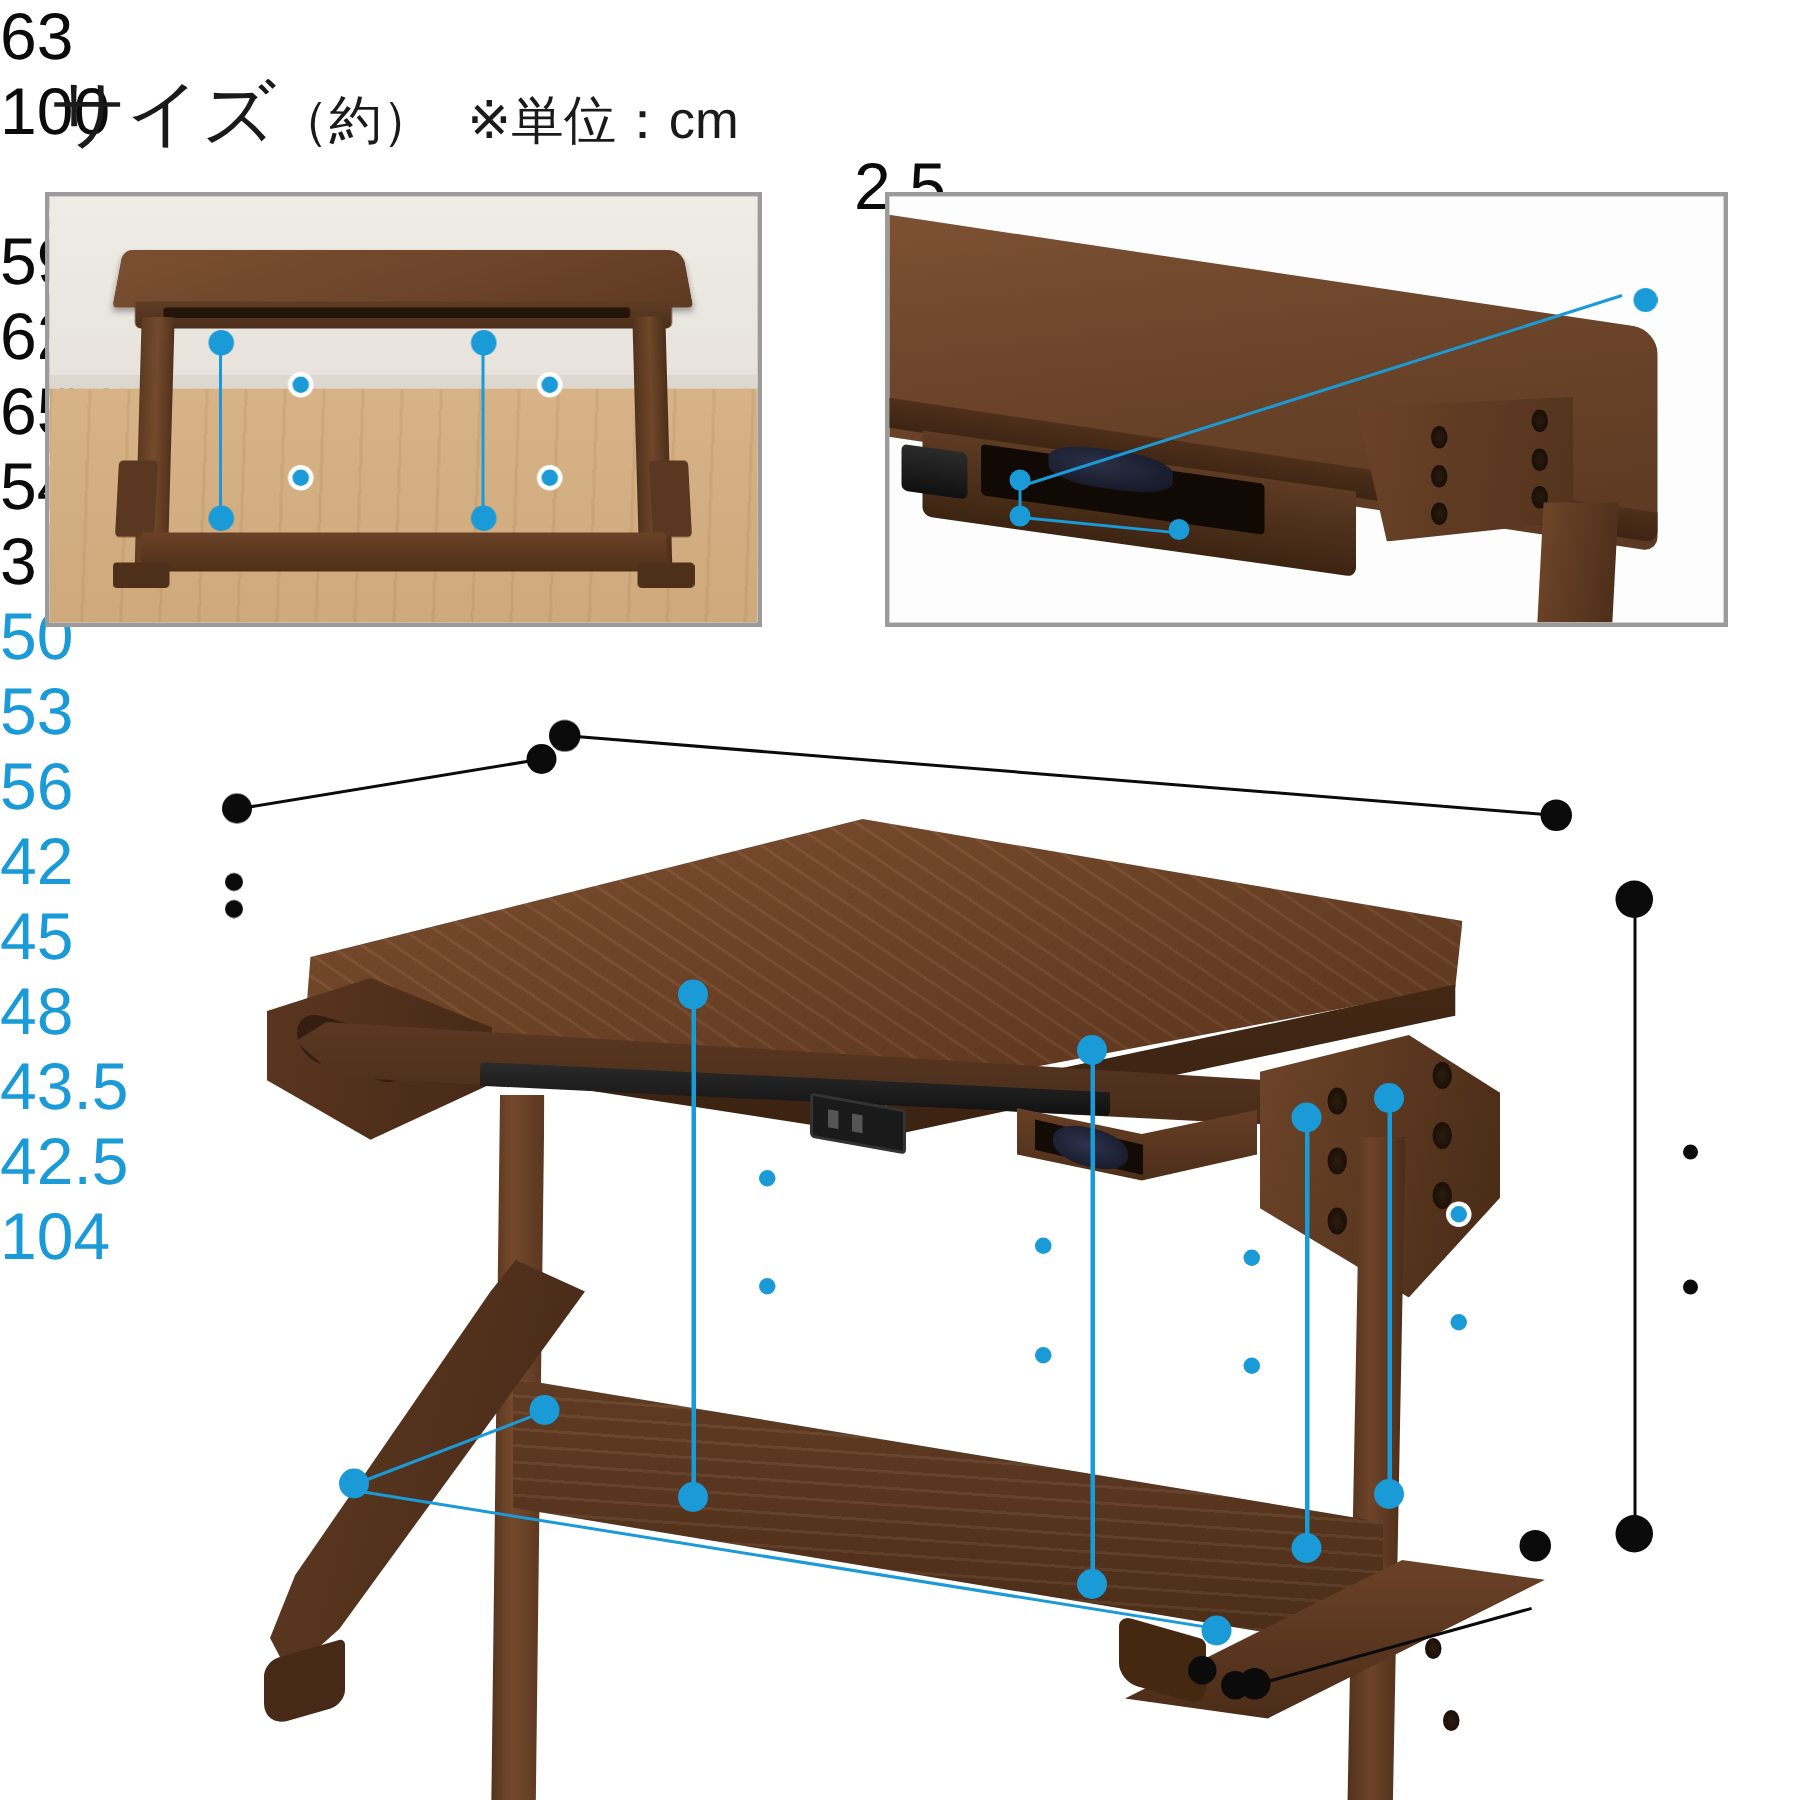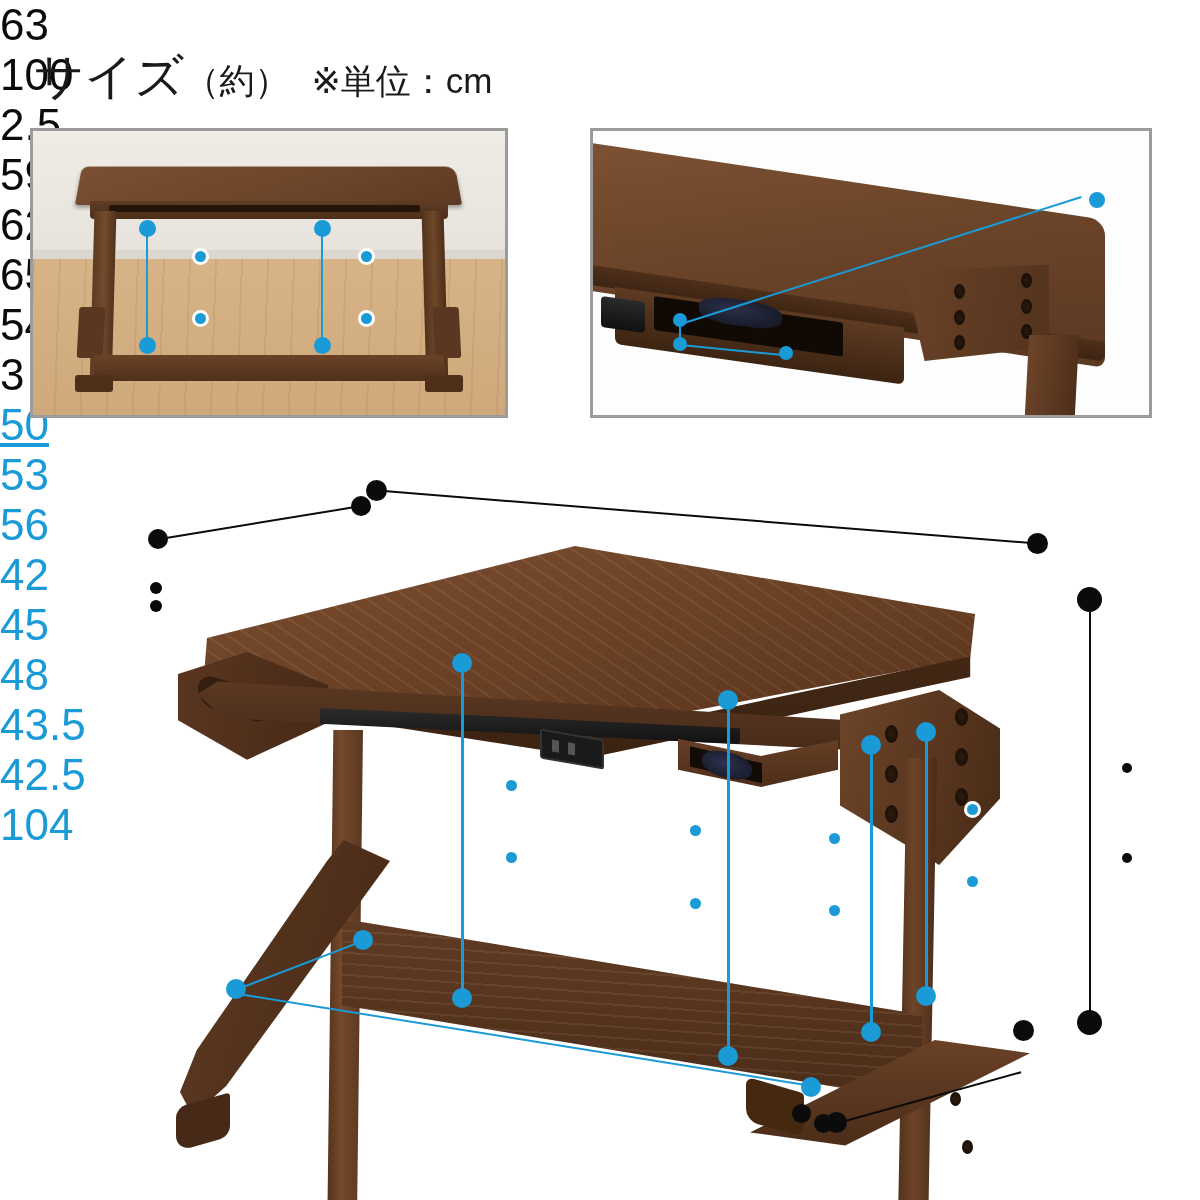--- a/index.html
+++ b/index.html
@@ -296,21 +296,21 @@
   <div class="line line-b" style="left:160px;top:538px;width:202px;transform:rotate(-9.3deg);"></div>
   <div class="dot dot-b" style="left:148px;top:529px;width:20px;height:20px;"></div>
   <div class="dot dot-b" style="left:351px;top:496px;width:20px;height:20px;"></div>
   <div class="lbl-b" style="left:221px;top:473px;">63</div>
 
   <div class="line line-b" style="left:384px;top:490px;width:656px;transform:rotate(4.6deg);"></div>
   <div class="dot dot-b" style="left:366px;top:480px;width:21px;height:21px;"></div>
   <div class="dot dot-b" style="left:1027px;top:533px;width:21px;height:21px;"></div>
   <div class="lbl-b" style="left:645px;top:468px;">100</div>
 
-  <div class="lbl-b" style="left:84px;top:578px;">2.5</div>
+  <div class="lbl-b" style="left:84px;top:578px;text-align:center;">2.5</div>
   <div class="dot dot-b" style="left:150px;top:582px;width:12px;height:12px;"></div>
   <div class="dot dot-b" style="left:150px;top:600px;width:12px;height:12px;"></div>
 
   <div class="line line-b" style="left:1089px;top:604px;width:2px;height:418px;transform:none;"></div>
   <div class="dot dot-b" style="left:1077px;top:587px;width:25px;height:25px;"></div>
   <div class="dot dot-b" style="left:1077px;top:1010px;width:25px;height:25px;"></div>
   <div class="lbl-b" style="left:1103px;top:700px;">59</div>
   <div class="sep-b" style="left:1122px;top:763px;"></div>
   <div class="lbl-b" style="left:1103px;top:790px;">62</div>
   <div class="sep-b" style="left:1122px;top:853px;"></div>
@@ -327,21 +327,21 @@
 
   <div class="line line-c" style="left:461px;top:665px;width:3px;height:332px;transform:none;"></div>
   <div class="dot dot-c" style="left:452px;top:653px;width:20px;height:20px;"></div>
   <div class="dot dot-c" style="left:452px;top:988px;width:20px;height:20px;"></div>
   <div class="sep" style="left:506px;top:780px;"></div>
   <div class="sep" style="left:506px;top:852px;"></div>
 
   <div class="line line-c" style="left:727px;top:700px;width:3px;height:355px;transform:none;"></div>
   <div class="dot dot-c" style="left:718px;top:690px;width:20px;height:20px;"></div>
   <div class="dot dot-c" style="left:718px;top:1046px;width:20px;height:20px;"></div>
-  <div class="lbl-c" style="left:679px;top:772px;text-decoration:underline;">50</div>
+  <div class="lbl-c" style="left:679px;top:772px;">50</div>
   <div class="sep" style="left:690px;top:825px;"></div>
   <div class="lbl-c" style="left:679px;top:845px;">53</div>
   <div class="sep" style="left:690px;top:898px;"></div>
   <div class="lbl-c out" style="left:679px;top:918px;">56</div>
 
   <div class="line line-c" style="left:870px;top:748px;width:3px;height:282px;transform:none;"></div>
   <div class="dot dot-c" style="left:861px;top:735px;width:20px;height:20px;"></div>
   <div class="dot dot-c" style="left:861px;top:1022px;width:20px;height:20px;"></div>
   <div class="lbl-c" style="left:817px;top:781px;">42</div>
   <div class="sep" style="left:829px;top:833px;"></div>

